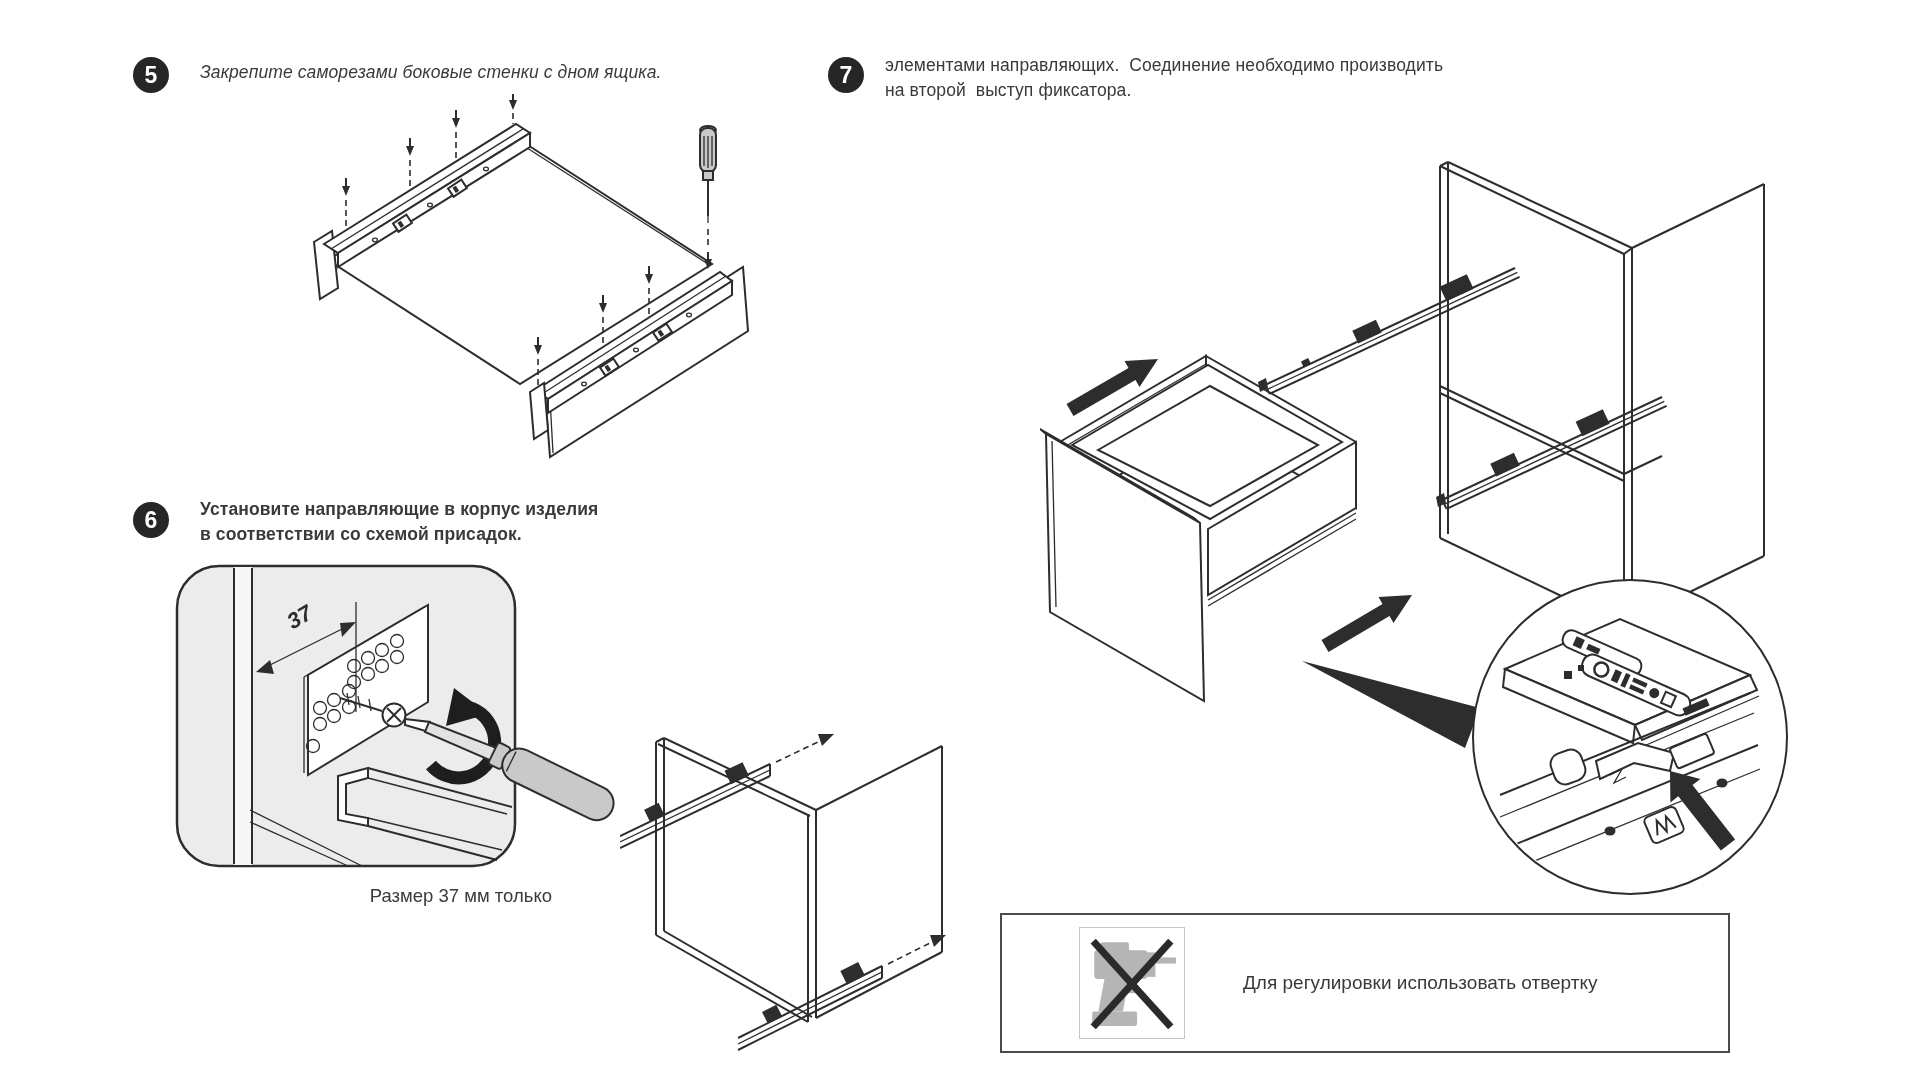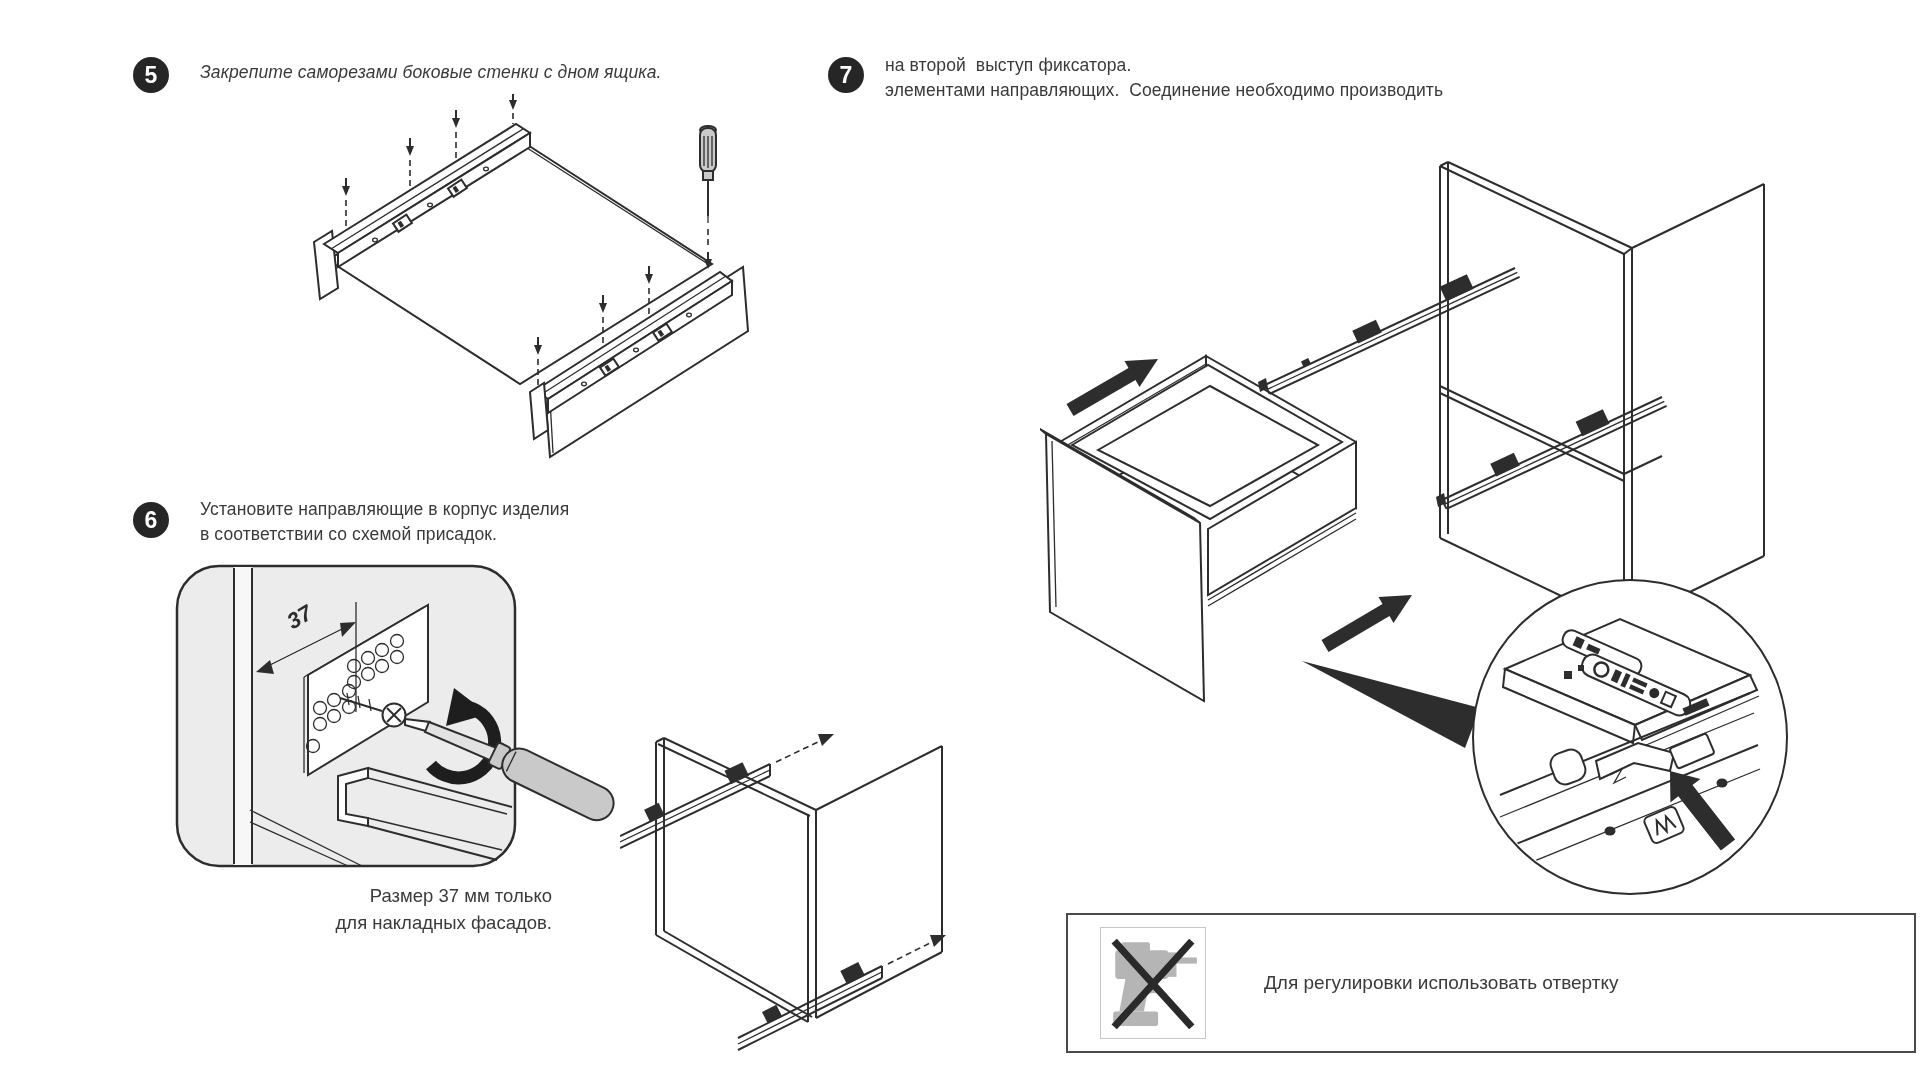--- a/index.html
+++ b/index.html
@@ -133,21 +133,21 @@
       <line class="lt" x1="458" y1="124" x2="458" y2="131"></line>
     </g>
     <line class="dash" x1="458" y1="137" x2="458" y2="157"></line>
     <g>
       <line class="ln" x1="458" y1="160" x2="458" y2="167"></line>
         <polygon class="fd" points="454,167 462,167 458,177"></polygon>
     </g>
   </svg>
 
   <div class="badge abs" style="left:133px;top:502px;">6</div>
-  <div class="instr abs" style="left:200px;top:497px;">
+  <div class="instr abs" style="left:200px;top:497px;font-weight:bold;">
     <div>Установите направляющие в корпус изделия</div>
     <div>в соответствии со схемой присадок.</div>
   </div>
 
   <svg class="abs" style="left:172px;top:562px;" width="470" height="312" viewBox="0 0 470 312">
 
     <rect class="fe" x="5" y="4" width="338" height="300" rx="42"></rect>
 
     <g>
       <rect x="62" y="5" width="18" height="298" fill="#f7f7f7"></rect>
@@ -218,21 +218,20 @@
       <g transform="translate(332,196) rotate(26)">
         <rect class="fg" x="-12" y="-12" width="14" height="24" rx="3"></rect>
         <rect class="fg" x="0" y="-17" width="120" height="34" rx="17" stroke-width="2.2"></rect>
         <line class="lt" x1="8" y1="-11" x2="8" y2="11"></line>
       </g>
     </g>
   </svg>
 
   <div class="caption abs" style="left:182px;top:882px;width:370px;">
     <div>Размер 37 мм только</div>
-    <div>для накладных фасадов.</div>
   </div>
 
   <svg class="abs" style="left:620px;top:690px;" width="380" height="392" viewBox="0 0 380 392">
     <g class="ln">
       <line x1="36" y1="52" x2="36" y2="245"></line>
         <line x1="44" y1="48" x2="44" y2="241"></line>
         <line x1="36" y1="52" x2="44" y2="48"></line>
       <line x1="44" y1="48" x2="196" y2="120"></line>
         <line x1="38" y1="54" x2="190" y2="126"></line>
       <line x1="188" y1="124" x2="188" y2="332"></line>
@@ -274,22 +273,22 @@
         </g>
     </g>
     <g>
       <line class="dash" x1="268" y1="274" x2="312" y2="252"></line>
       <polygon class="fd" points="310,245 326,245 314,257"></polygon>
     </g>
   </svg>
 
   <div class="badge abs" style="left:828px;top:57px;">7</div>
   <div class="instr abs" style="left:885px;top:53px;">
+    <div>элементами направляющих.  Соединение необходимо производить</div>
     <div>на второй  выступ фиксатора.</div>
-    <div>элементами направляющих.  Соединение необходимо производить</div>
   </div>
 
   <svg class="abs" style="left:1040px;top:148px;" width="810" height="760" viewBox="0 0 810 760">
     <defs>
       <clipPath id="cclip">
           <circle cx="590" cy="589" r="155"></circle>
         </clipPath>
     </defs>
 
     <g>
@@ -409,21 +408,21 @@
         <g transform="translate(34,88) rotate(-23)">
           <rect class="fw" x="-17" y="-14" width="34" height="28" rx="5" stroke-width="2.5"></rect>
           <path class="ln" d="M-10,7 L-5,-7 L0,7 L5,-7 L10,7" stroke-width="2"></path>
         </g>
         <ellipse class="fd" cx="-20" cy="94" rx="5.5" ry="4.5"></ellipse>
         <ellipse class="fd" cx="92" cy="46" rx="5.5" ry="4.5"></ellipse>
       </g>
     </g>
   </svg>
 
-  <div class="notebox abs" style="left:1066px;top:913px;width:850px;height:140px;">
+  <div class="notebox abs" style="left:1000px;top:913px;width:730px;height:140px;padding-left:45px;">
     <div class="iconcell">
       <svg width="92" height="98" viewBox="0 0 90 96">
         <g fill="#b5b5b5">
           <rect x="56" y="23" width="32" height="6"></rect>
           <rect x="14" y="8" width="28" height="12" rx="2"></rect>
           <rect x="8" y="16" width="52" height="28" rx="3"></rect>
           <rect x="56" y="18" width="12" height="24"></rect>
           <polygon points="18,44 42,44 36,76 12,76"></polygon>
           <rect x="40" y="46" width="9" height="12"></rect>
           <rect x="6" y="76" width="44" height="14" rx="2"></rect>

